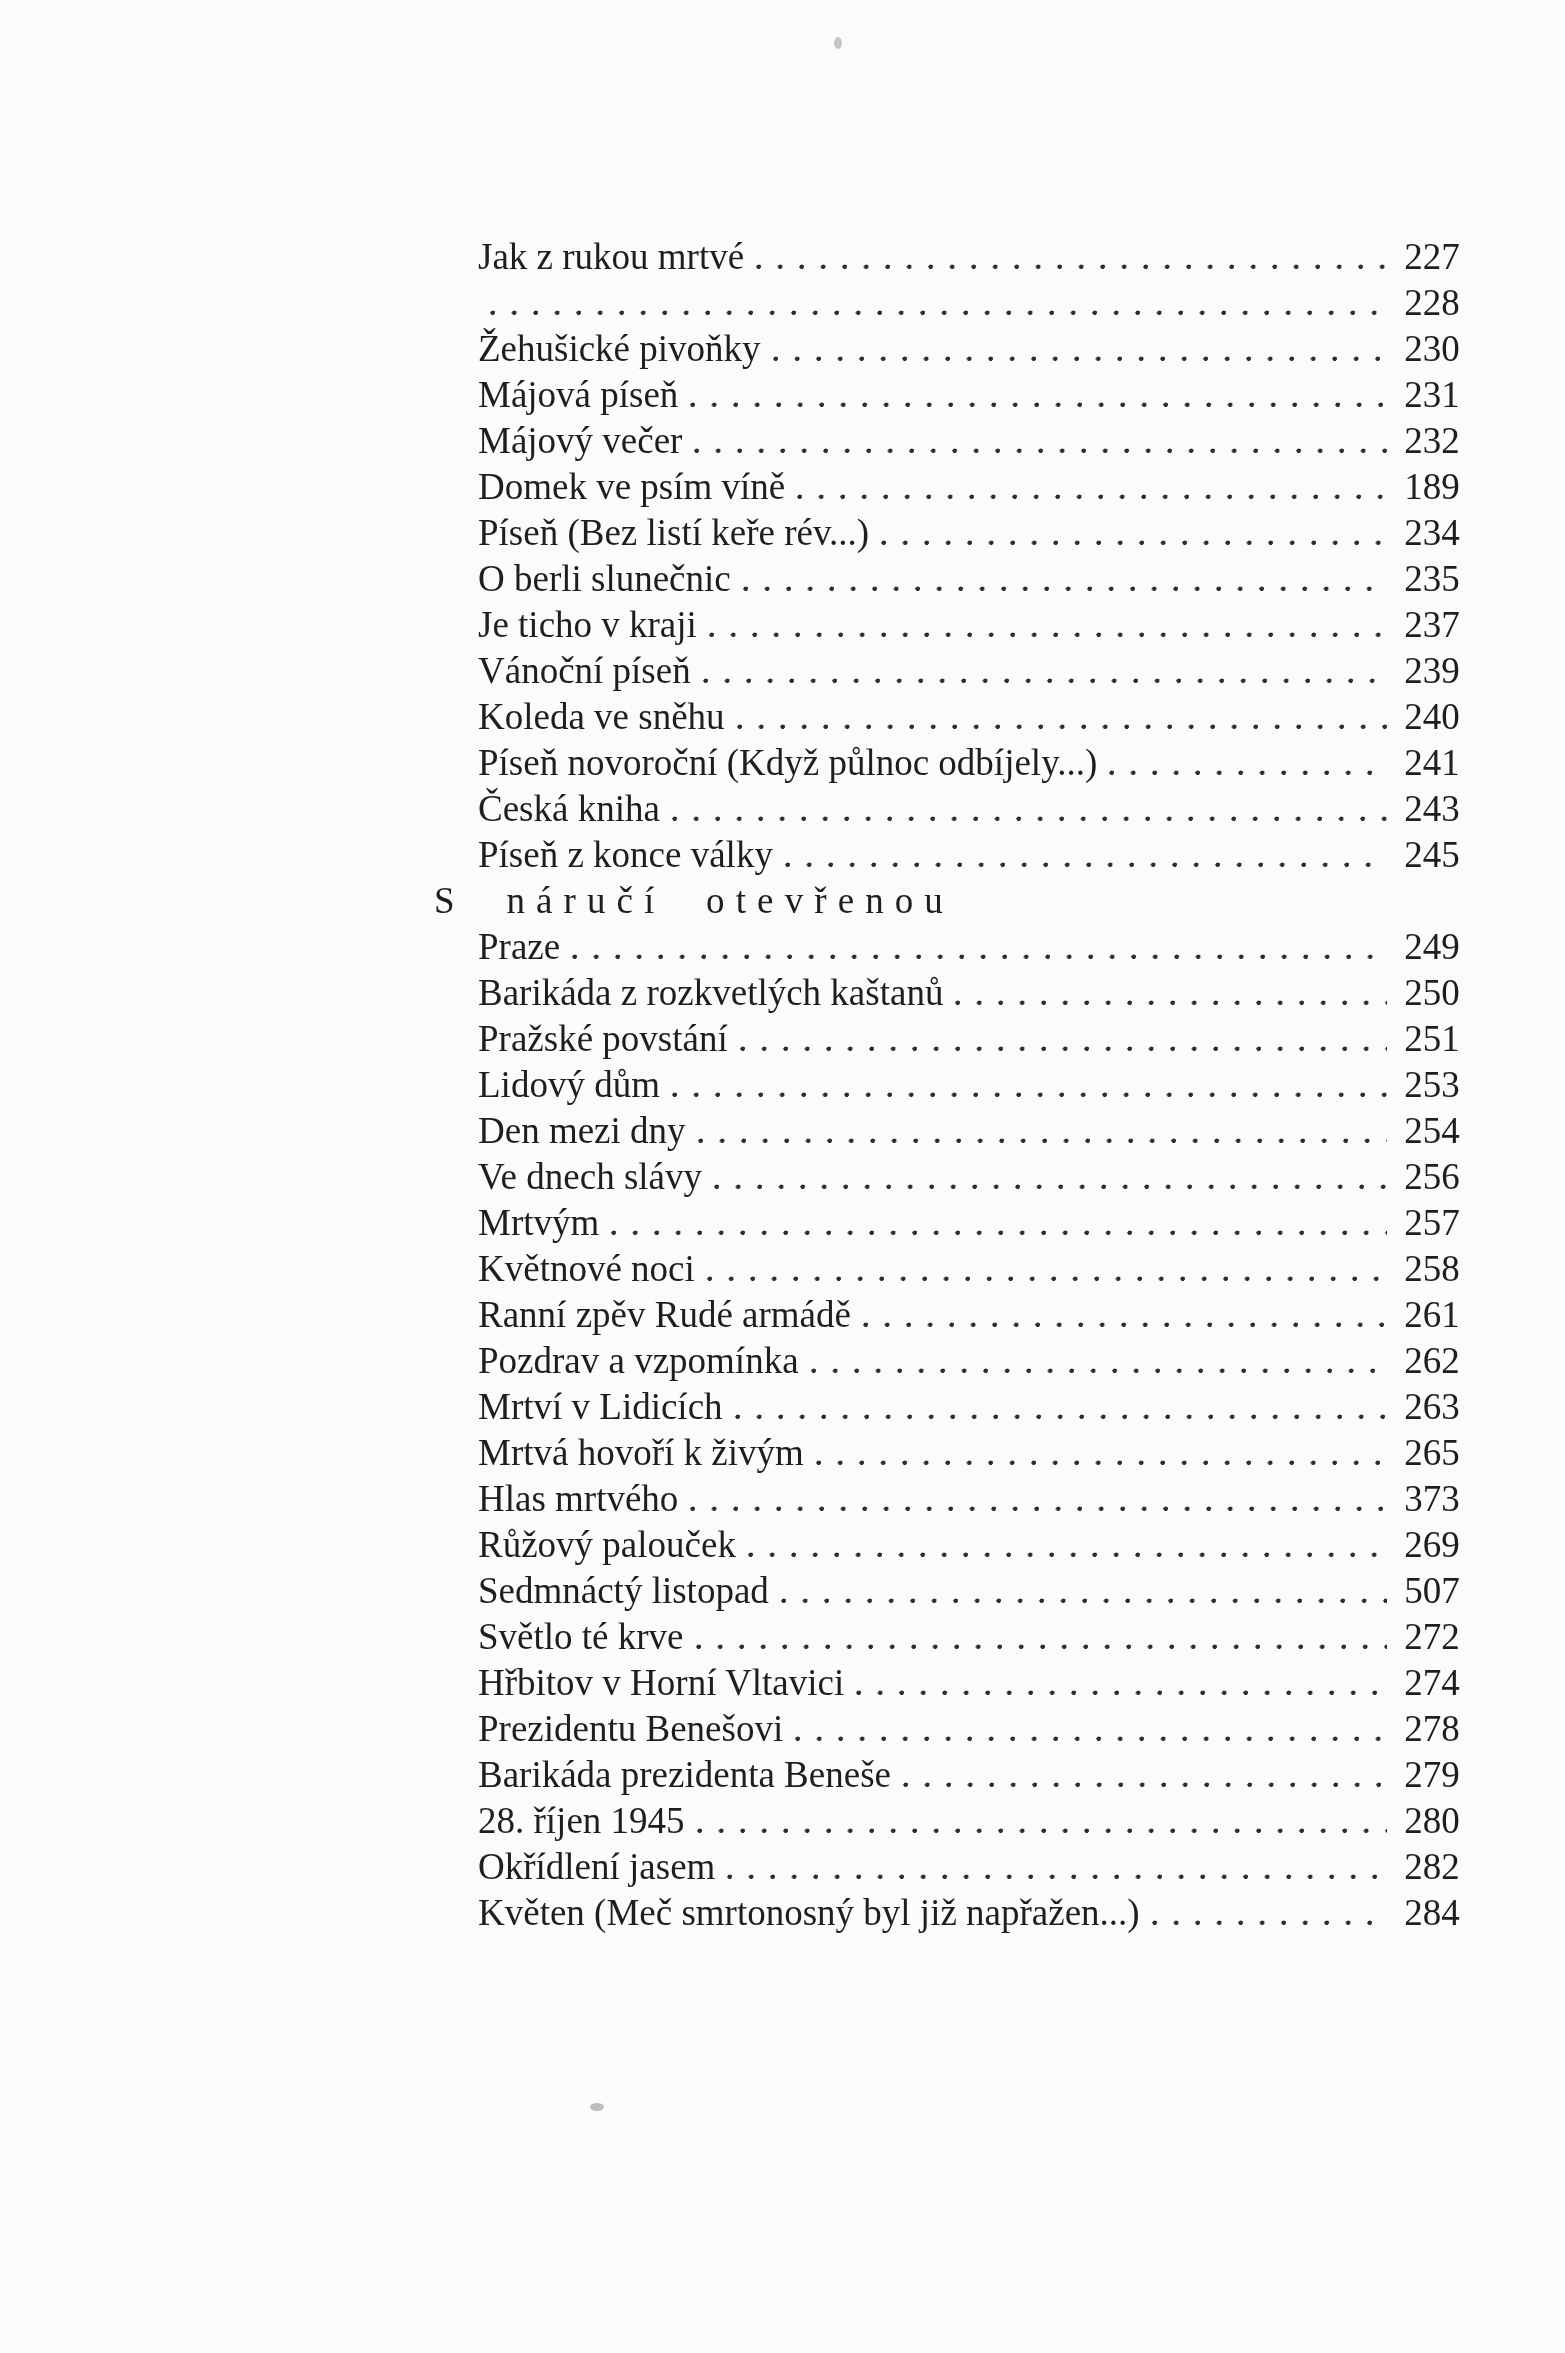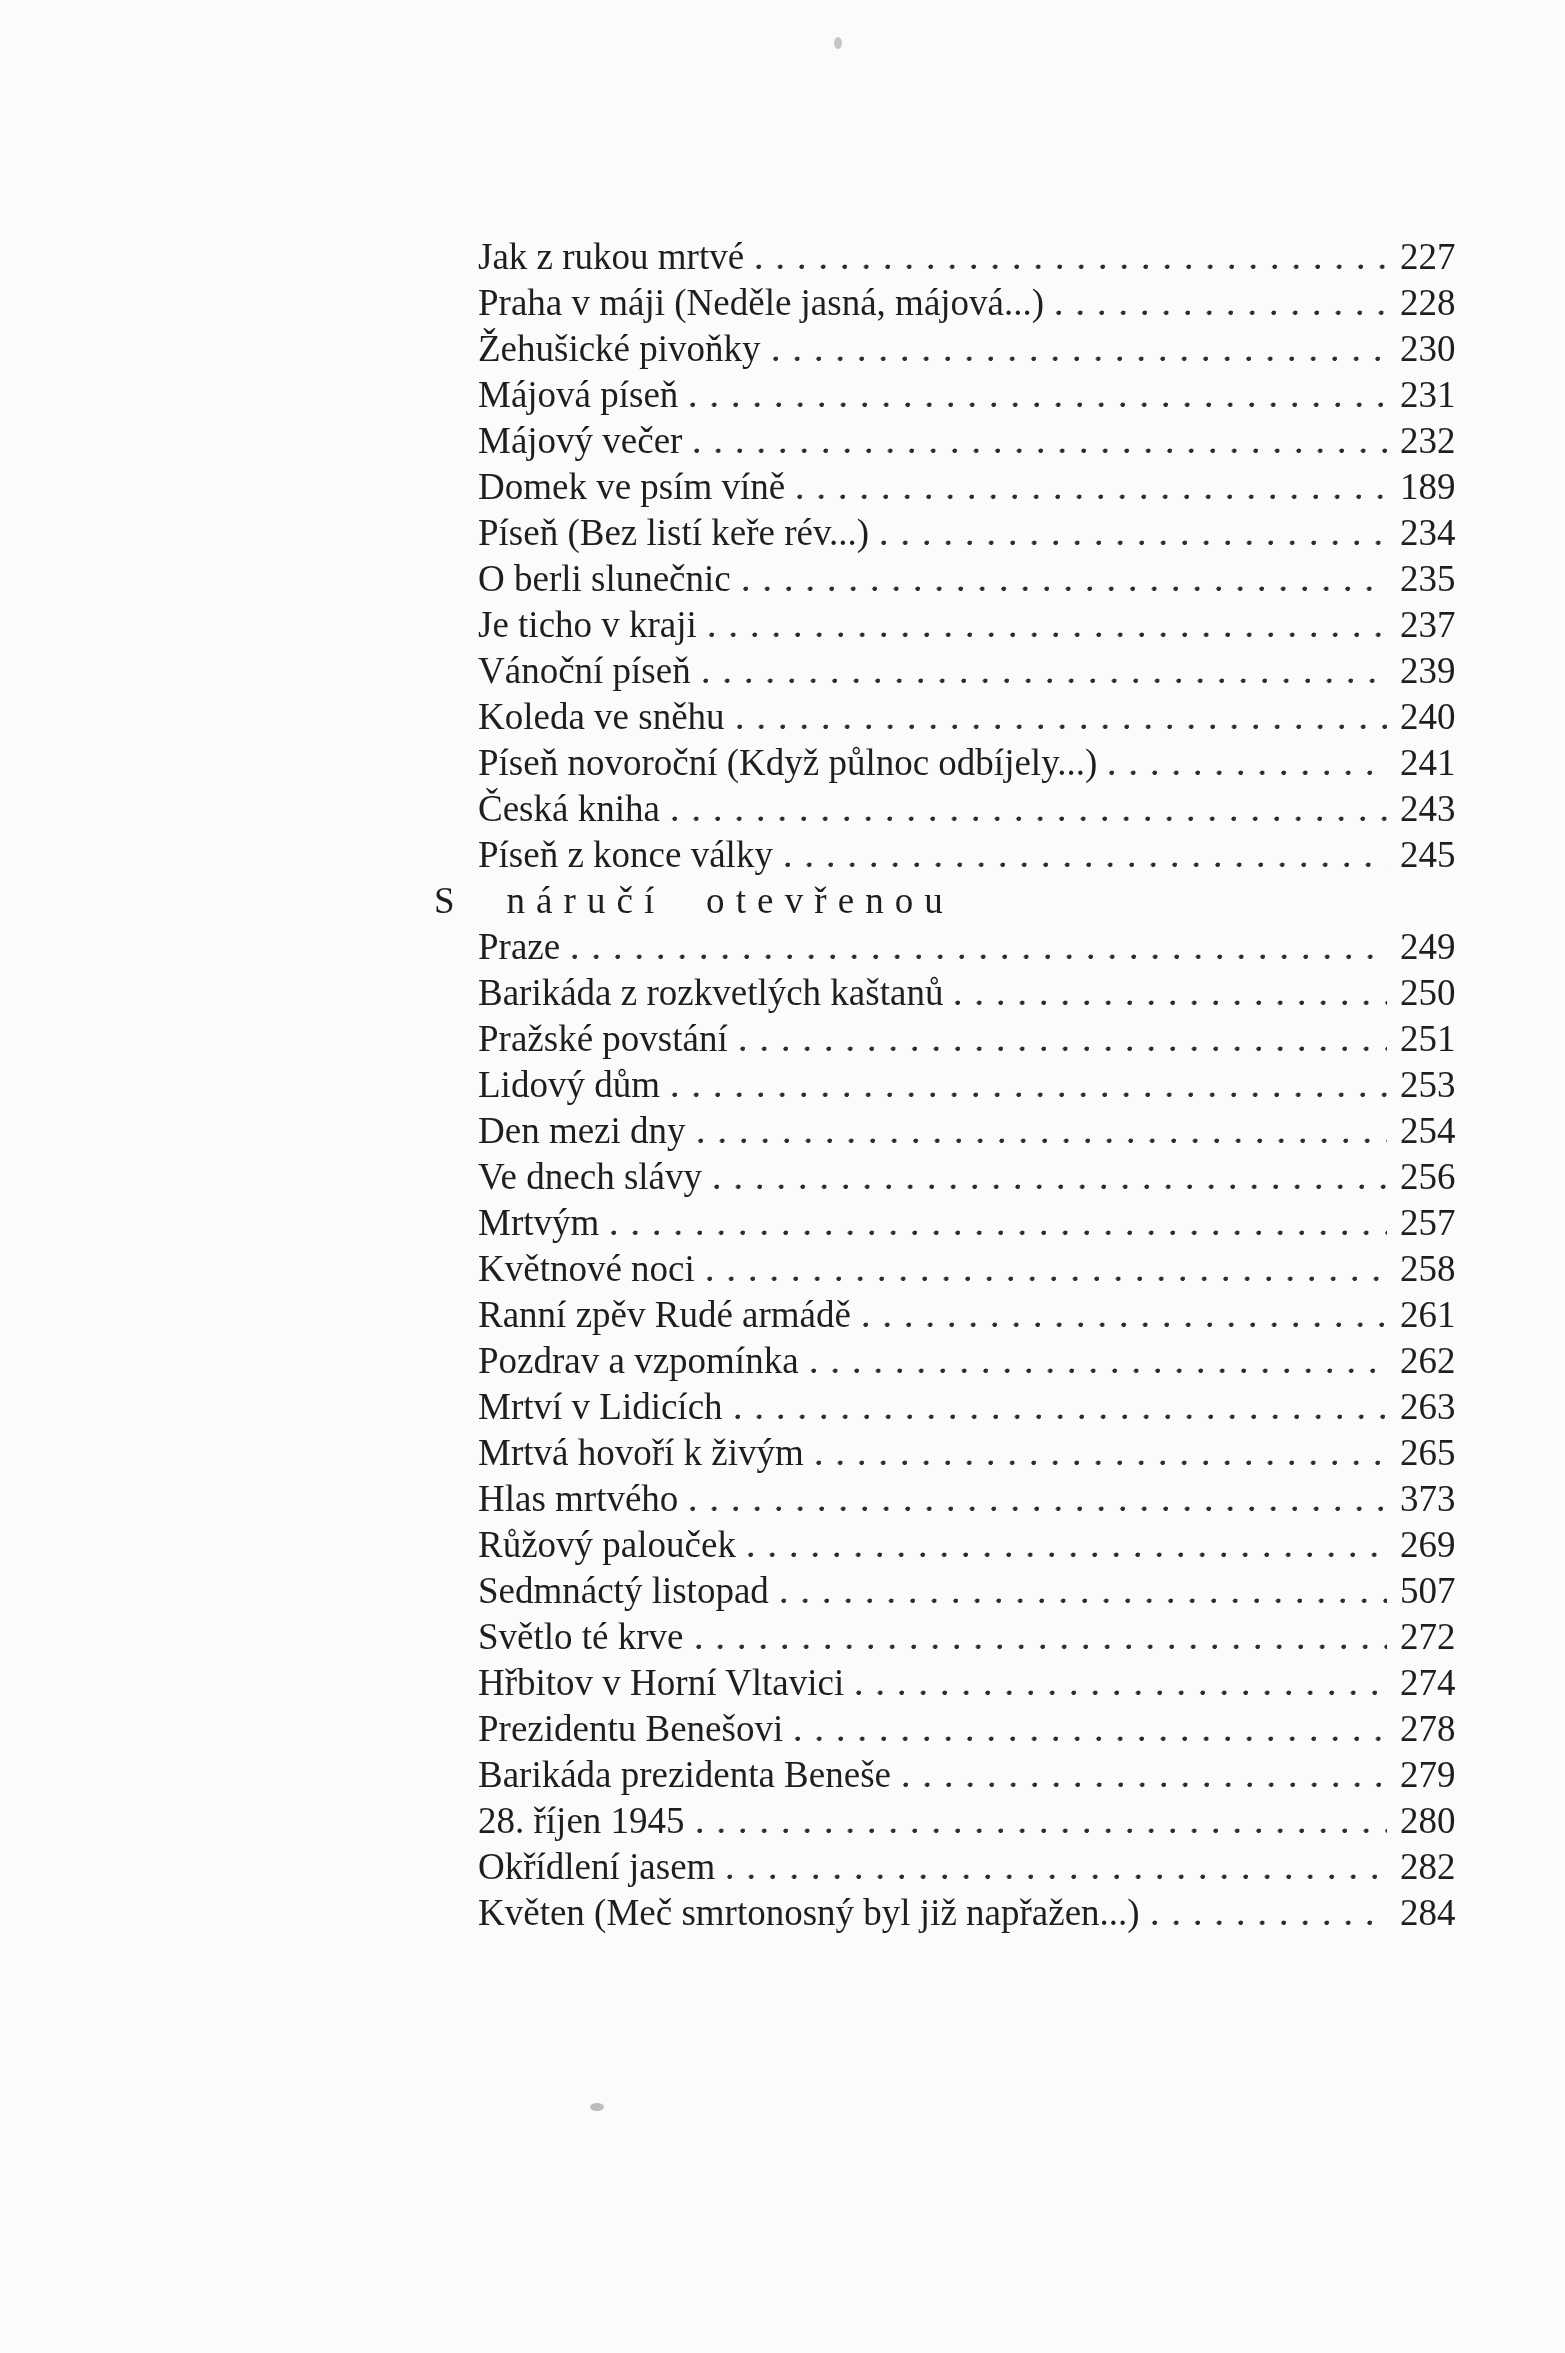--- a/index.html
+++ b/index.html
@@ -34,21 +34,21 @@
     margin-left: 11px;
     margin-right: 12.8px;
     background-image: radial-gradient(circle at 3.7px 2.9px, #2c2c2c 2.1px, rgba(0,0,0,0) 2.6px);
     background-size: 21.5px 6.4px;
     background-repeat: repeat-x;
     background-position: 0 30px;
   }
   .pagenum {
     flex: 0 0 auto;
     min-width: 64px;
-    text-align: left;
+    text-align: center;
   }
   .section-heading {
     letter-spacing: 0.30em;
     word-spacing: 0.55em;
   }
   .speck {
     position: absolute;
     border-radius: 50%;
   }
   .speck-1 { left: 834px; top: 37px;  width: 8.2px;  height: 12px; background: #c6c6c6; }
@@ -57,21 +57,20 @@
 </head>
 <body>
 
 <div class="toc">
     <div class="row entry">
       <span class="title">Jak z rukou mrtvé</span>
       <span class="dots"></span>
       <span class="pagenum">227</span>
     </div>
     <div class="row entry">
-      <span class="title">Praha v máji (Neděle jasná, májová...)</span>
       <span class="dots"></span>
       <span class="pagenum">228</span>
     </div>
     <div class="row entry">
       <span class="title">Žehušické pivoňky</span>
       <span class="dots"></span>
       <span class="pagenum">230</span>
     </div>
     <div class="row entry">
       <span class="title">Májová píseň</span>

